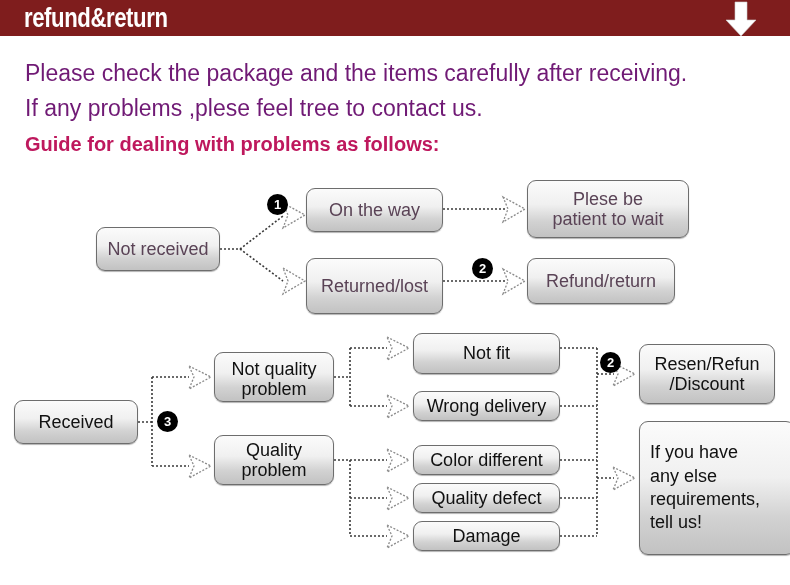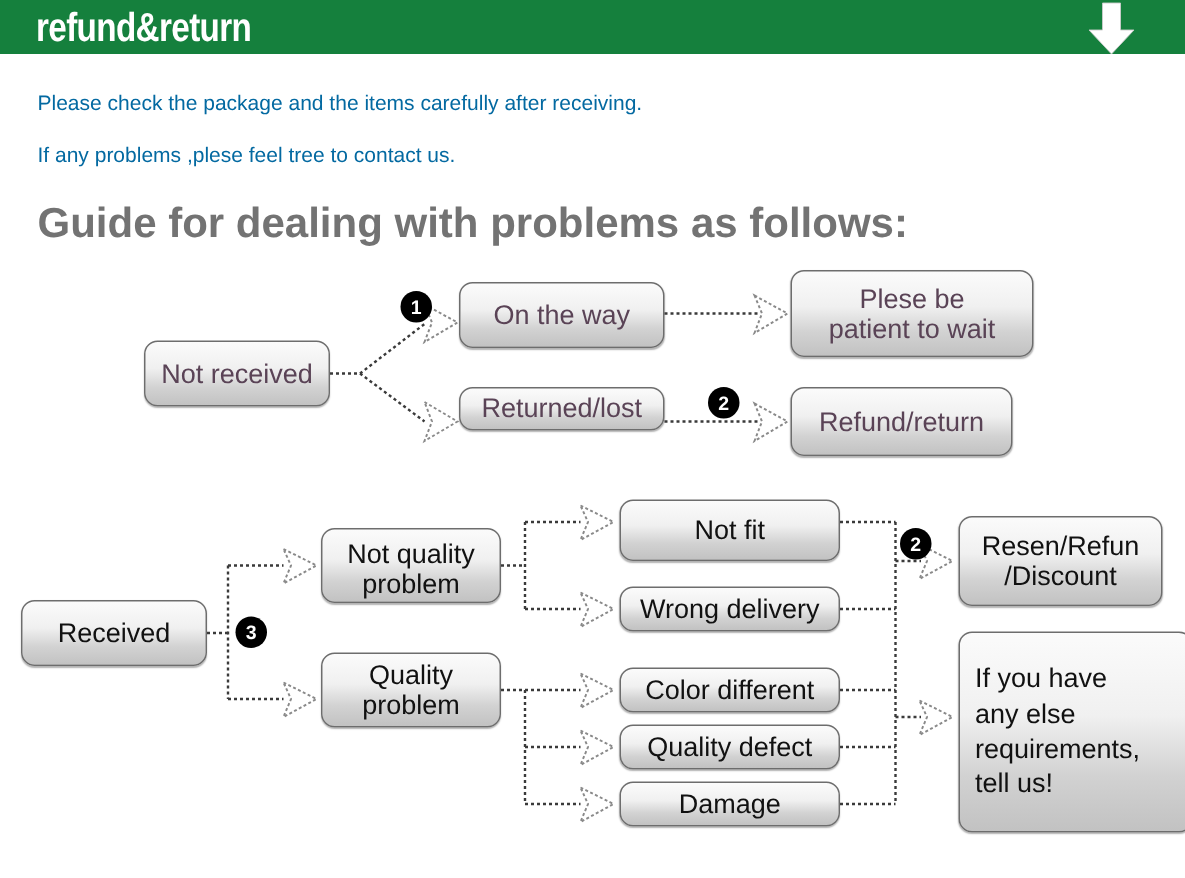--- a/index.html
+++ b/index.html
@@ -18,21 +18,21 @@
     overflow: hidden;
   }
 
   
   #header-bar {
     position: absolute;
     left: 0;
     top: 0;
     width: 790px;
     height: 36px;
-    background: #15803d;
+    background: #7f1d1d;
   }
   #header-title {
     position: absolute;
     left: 24px;
     top: 3px;
     color: #ffffff;
     font-family: "Liberation Sans Narrow", "Liberation Sans", sans-serif;
     font-size: 27px;
     font-weight: bold;
     letter-spacing: -0.5px;
@@ -45,33 +45,33 @@
     right: 32px;
     top: 1px;
     width: 34px;
     height: 36px;
   }
 
   
   .intro-line {
     position: absolute;
     left: 25px;
-    color: #0369a1;
-    font-size: 14px;
+    color: #701a75;
+    font-size: 23px;
     white-space: nowrap;
   }
   #intro-line-1 { top: 60px; }
   #intro-line-2 { top: 95px; }
 
   #guide-heading {
     position: absolute;
     left: 25px;
     top: 133px;
-    color: #737373;
-    font-size: 28px;
+    color: #be185d;
+    font-size: 20px;
     font-weight: bold;
     white-space: nowrap;
   }
 
   
   .box {
     position: absolute;
     box-sizing: border-box;
     border: 1px solid #6d6d6d;
     border-radius: 9px;
@@ -195,21 +195,21 @@
     <path class="conn" d="M 597 374 L 614 374"></path>
     <path class="conn" d="M 597 478 L 614 478"></path>
     <polygon class="arrowhead" points="613,363 635,374 613,386 618,374"></polygon>
     <polygon class="arrowhead" points="613,467 635,478 613,490 618,478"></polygon>
   </svg>
 
   <div class="box purple" style="left:96px; top:227px; width:124px; height:44px;">Not received</div>
 
   <div class="box purple" style="left:306px; top:188px; width:137px; height:44px;">On the way</div>
 
-  <div class="box purple" style="left:306px; top:258px; width:137px; height:29px;">Returned/lost</div>
+  <div class="box purple" style="left:306px; top:258px; width:137px; height:56px;">Returned/lost</div>
 
   <div class="box purple" style="left:527px; top:180px; width:162px; height:58px; flex-direction:column;">
     <span>Plese be</span>
     <span>patient to wait</span>
   </div>
 
   <div class="box purple" style="left:527px; top:258px; width:148px; height:46px;">Refund/return</div>
 
   <div class="badge" style="left:267px; top:194px;">1</div>
   <div class="badge" style="left:472px; top:258px;">2</div>

